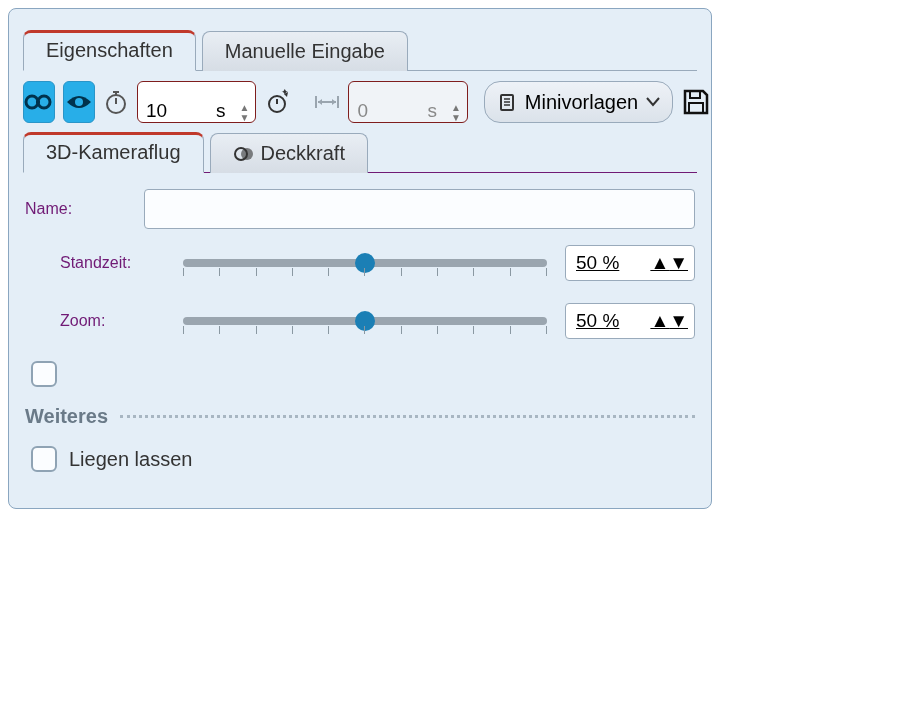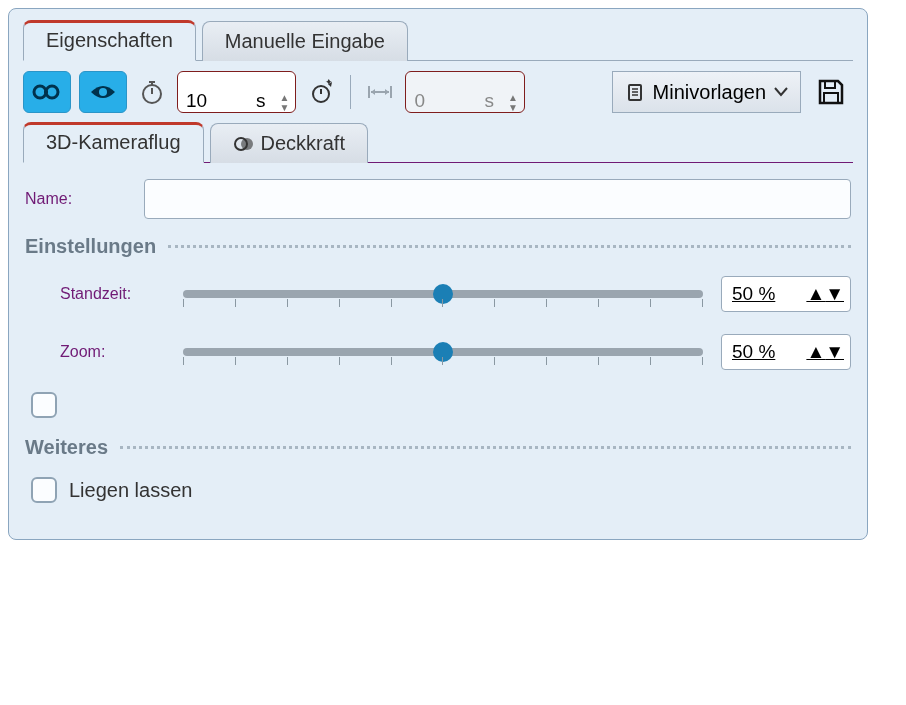--- a/index.html
+++ b/index.html
@@ -1,22 +1,22 @@
 <!DOCTYPE html>
 <html><head>
 <meta charset="utf-8">
 <style>
   * { box-sizing: border-box; font-family: -apple-system, "Segoe UI", Arial, sans-serif; }
   body { margin: 0; padding: 8px; background: #fff; }
   .panel {
-    width: 860px;
+    width: 704px;
     background: #e4eef7;
     border: 1px solid #8aa6c0;
     border-radius: 8px;
-    padding: 10px 14px 18px 14px;
+    padding: 20px 14px 18px 14px;
   }
 
   
   .tabrow { display: flex; align-items: flex-end; border-bottom: 1px solid #9ab; margin-bottom: 10px; }
   .tabrow2 { display: flex; align-items: flex-end; border-bottom: 1px solid #701a75; margin: 6px 0 16px 0; }
   .tab {
     padding: 8px 22px;
     font-size: 20px;
     color: #333;
     background: linear-gradient(#e9eef4, #d6dde5);
@@ -57,21 +57,21 @@
     color: inherit;
   }
   .spinbox .unit { font-size: 19px; padding-right: 8px; color: inherit; }
   .spinbox .arrows { display: flex; flex-direction: column; padding: 0 6px; gap: 2px; color: #777; }
   .spinbox .arrows span { font-size: 10px; line-height: 8px; cursor: pointer; }
   .vsep { width: 1px; height: 34px; background: #9ab; margin: 0 4px; }
   .spacer { flex: 1; }
   .dropdown {
     display: flex; align-items: center; gap: 8px;
     height: 42px; padding: 0 12px;
-    border: 1px solid #9ab; border-radius: 0;
+    border: 1px solid #9ab; border-radius: 16px;
     background: linear-gradient(#eef2f7,#dbe2ea);
     font-size: 20px; cursor: pointer;
   }
   .savebtn {
     width: 44px; height: 42px; display: flex; align-items: center; justify-content: center;
     cursor: pointer;
   }
 
   
   .form { padding: 0 2px; }
@@ -223,23 +223,20 @@
     </div>
   </div>
 
   <div class="form">
 
     <div class="row">
       <span class="label">Name:</span>
       <input class="textinput" value="" style="">
     </div>
 
-    <div class="section-head">
-      <span>Einstellungen</span>
-    </div>
 
     <div class="sliderrow">
       <span class="label">Standzeit:</span>
       <div class="slidewrap">
         <div class="track">
             <div class="thumb" style="left:50%"></div>
           </div>
         <div class="ticks">
             <span></span>
             <span></span>

